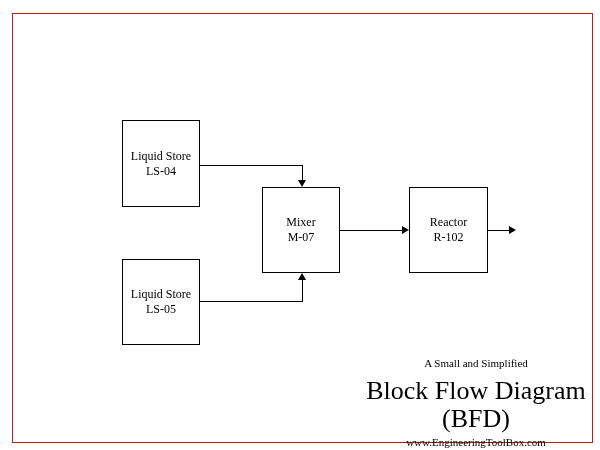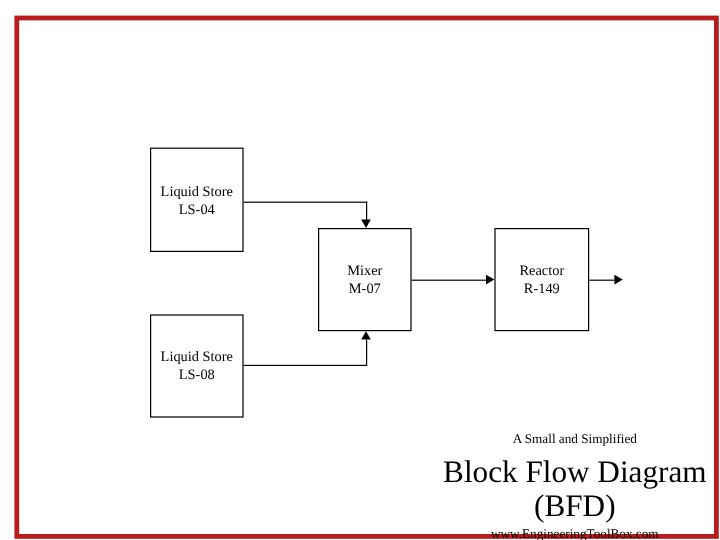--- a/index.html
+++ b/index.html
@@ -15,21 +15,21 @@
     font-family: "Liberation Serif", "DejaVu Serif", serif;
     color: #000000;
     overflow: hidden;
   }
   .frame {
     position: absolute;
     left: 12px;
     top: 13px;
     width: 579px;
     height: 428px;
-    border: 4px solid #b91c1c;
+    border: 1px solid #b91c1c;
     background: #ffffff;
   }
   .block {
     position: absolute;
     border: 1px solid #000000;
     background: #ffffff;
     display: flex;
     flex-direction: column;
     align-items: center;
     justify-content: center;
@@ -114,31 +114,31 @@
 <div class="page">
   <div class="frame">
 
     <div class="block block-ls01">
       <div>Liquid Store</div>
       <div>LS-04</div>
     </div>
 
     <div class="block block-ls02">
       <div>Liquid Store</div>
-      <div>LS-08</div>
+      <div>LS-05</div>
     </div>
 
     <div class="block block-mixer">
       <div>Mixer</div>
       <div>M-07</div>
     </div>
 
     <div class="block block-reactor">
       <div>Reactor</div>
-      <div>R-149</div>
+      <div>R-102</div>
     </div>
 
     <div class="line line-h s1h"></div>
     <div class="line line-v s1v"></div>
     <div class="arrowhead arrow-down"></div>
 
     <div class="line line-h s2h"></div>
     <div class="line line-v s2v"></div>
     <div class="arrowhead arrow-up"></div>
 

